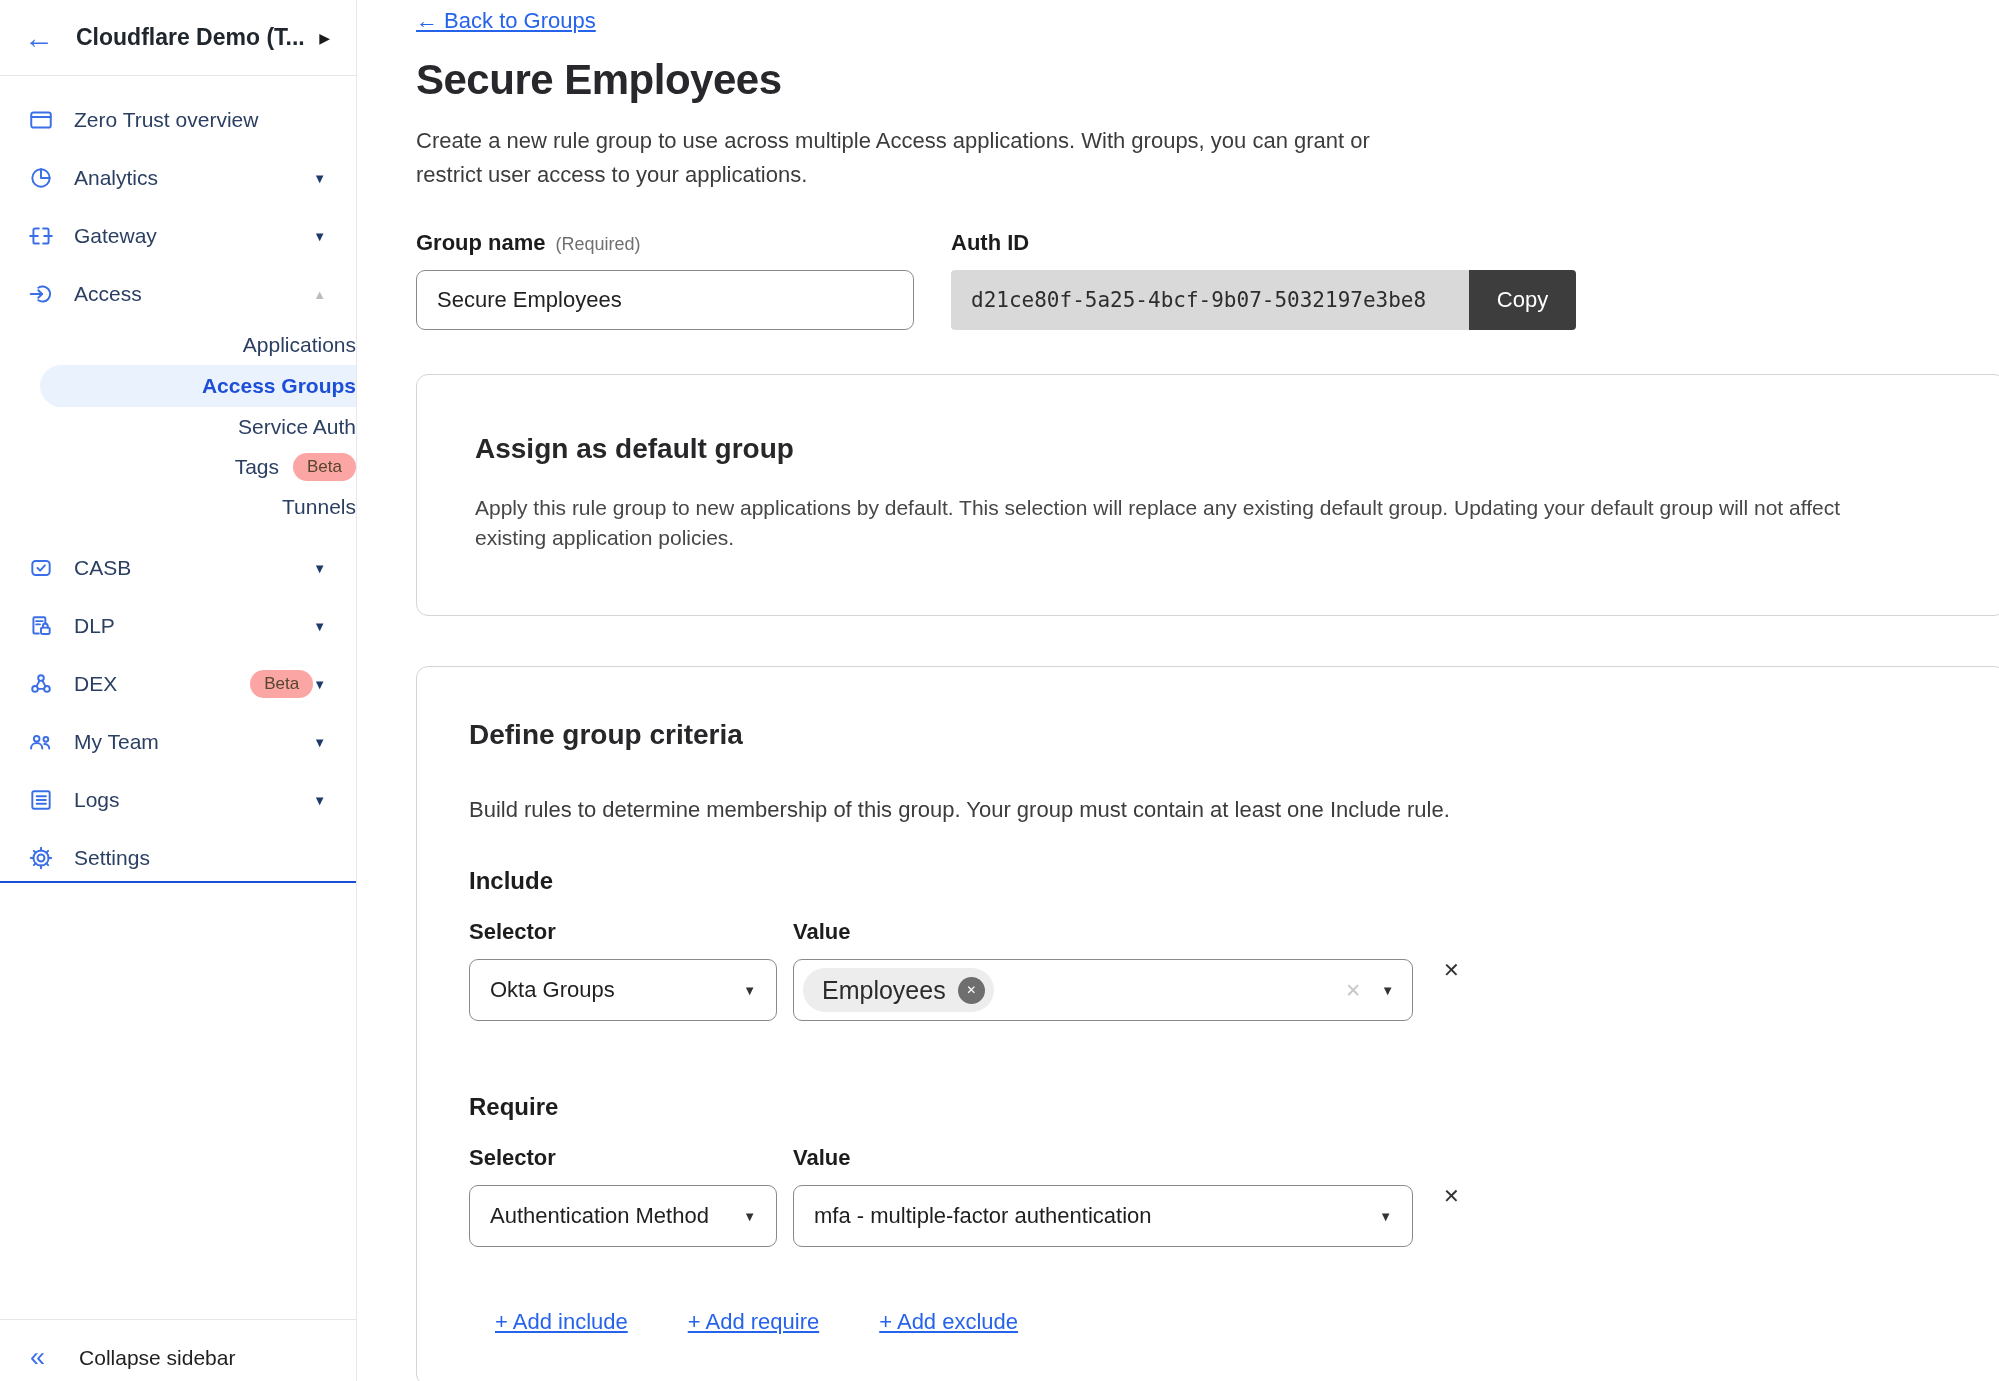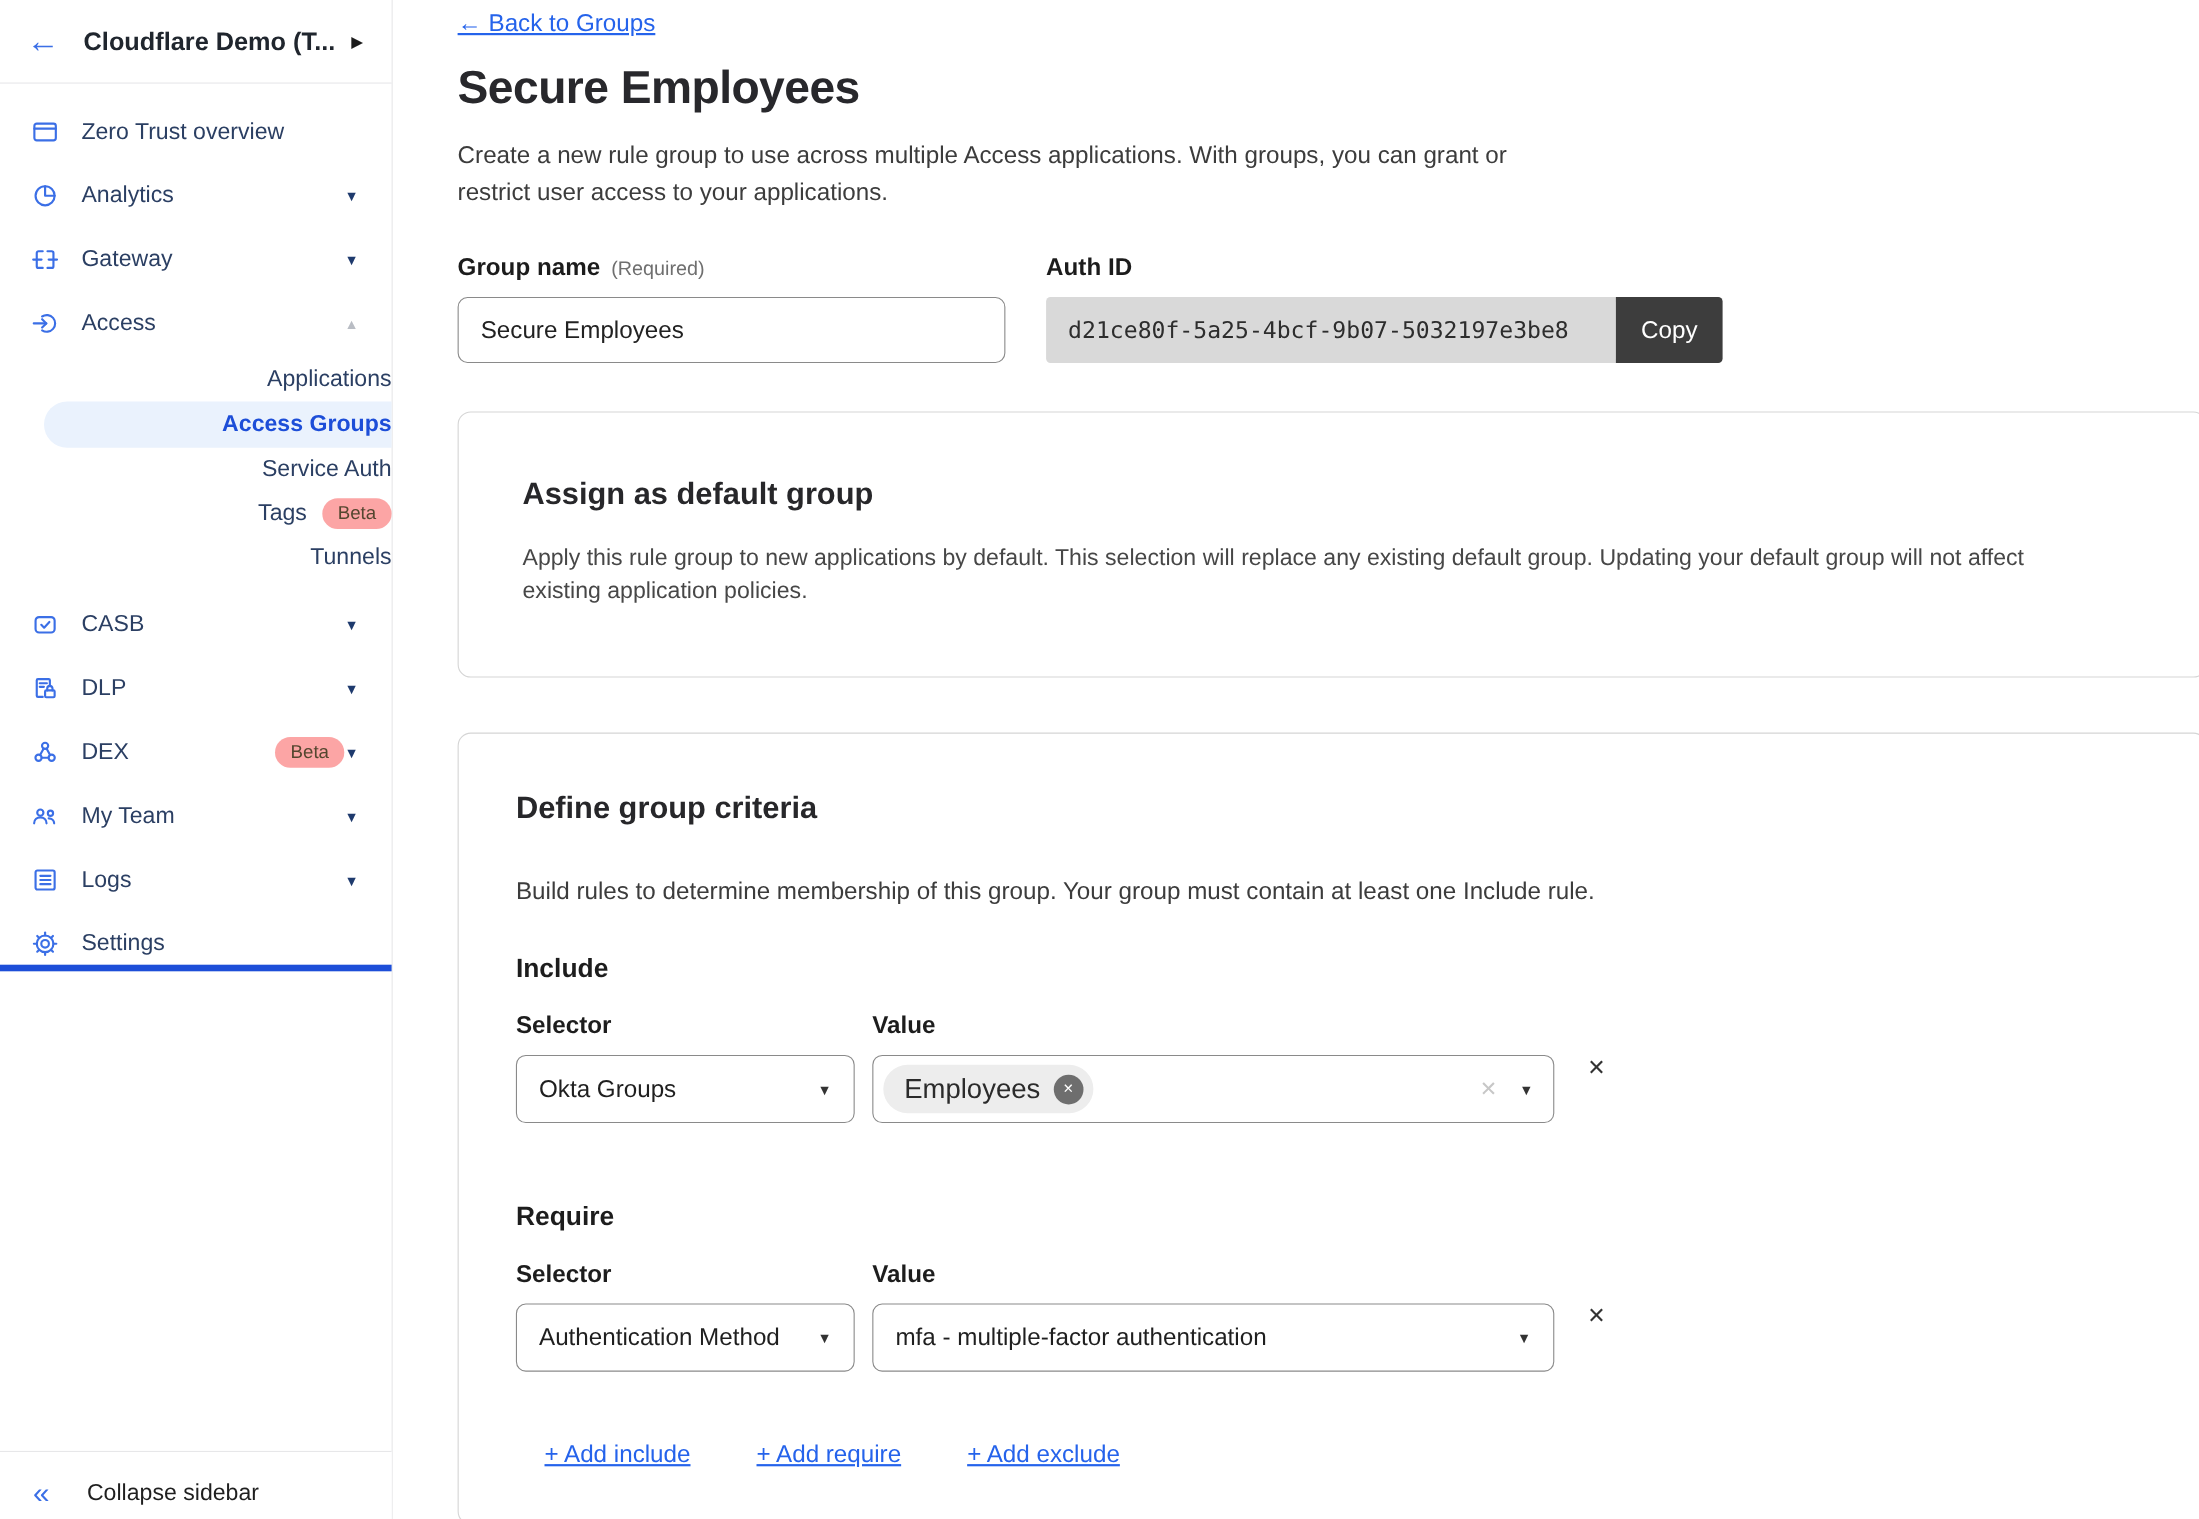--- a/index.html
+++ b/index.html
@@ -8,21 +8,21 @@
 
   
   .sidebar { position:absolute; left:0; top:0; width:357px; height:1381px;
              background:#fff; border-right:1px solid #e7e7e9; }
   .sb-header { height:76px; display:flex; align-items:center; padding:0 26px 0 24px;
                border-bottom:1px solid #e7e7e9; }
   .sb-back { color:#3b6fe6; font-size:30px; line-height:1; cursor:pointer; }
   .sb-title { flex:1; margin-left:22px; font-size:23px; font-weight:700; color:#20262e;
               white-space:nowrap; overflow:hidden; }
   .sb-caret-r { font-size:14px; color:#1b1b1b; }
-  .nav { height:807px; border-bottom:6px solid #1d4ed8; padding-top:15px; }
+  .nav { height:807px; border-bottom:2px solid #1d4ed8; padding-top:15px; }
   .nav-item { height:58px; display:flex; align-items:center; padding:0 30px 0 26px; cursor:pointer; }
   .nav-item .nav-icon { width:30px; height:30px; display:flex; align-items:center; justify-content:center; }
   .nav-item .nav-label { margin-left:18px; flex:1; font-size:21px; color:#2b3f63; }
   .nav-caret { font-size:13px; color:#1e3a6d; }
   .nav-caret.up { color:#b9bdc4; }
   .sub-list { margin:2px 0 6px 0; }
   .sub-item { height:40px; display:flex; align-items:center; padding-left:80px;
               font-size:21px; color:#2b3f63; cursor:pointer;justify-content:flex-end; }
   .sub-item.active { margin-left:40px; padding-left:40px; height:42px;
                      background:#eaf2fd; border-radius:21px 0 0 21px;
@@ -50,21 +50,21 @@
   .required { margin-left:10px; font-size:18px; color:#6f6f6f; }
   .name-col { width:498px; }
   .text-input { width:498px; height:60px; border:1.5px solid #8a8a8a; border-radius:9px;
                 padding:0 20px; font-size:22px; color:#222;
                 font-family:"Liberation Sans", sans-serif; background:#fff; }
   .id-col { margin-left:37px; }
   .id-assembly { display:flex; height:60px; }
   .id-box { width:518px; background:#d9d9d9; border-radius:4px 0 0 4px;
             display:flex; align-items:center; padding:0 20px;
             font-family:"DejaVu Sans Mono", monospace; font-size:21px; color:#2d2d2d; }
-  .copy-btn { width:97px; background:#3d3d3d; color:#fff; border:none; border-radius:0 4px 4px 0;
+  .copy-btn { width:107px; background:#3d3d3d; color:#fff; border:none; border-radius:0 4px 4px 0;
               font-size:22px; font-family:"Liberation Sans", sans-serif; cursor:pointer; }
 
   .card { border:1px solid #d5d5d5; border-radius:12px; background:#fff; }
   .card-default { margin-top:44px; padding:58px 58px 62px 58px; }
   .card h2 { font-size:28px; font-weight:700; color:#27272a; }
   .card-default p { margin-top:28px; font-size:21px; line-height:30px; color:#474747; max-width:1430px; }
   .chk-row { margin-top:44px; display:flex; align-items:center; cursor:pointer; }
   .checkbox { width:26px; height:26px; border:2px solid #757575; border-radius:7px; background:#fff; }
   .chk-label { margin-left:16px; font-size:23px; color:#1f1f1f; }
 

